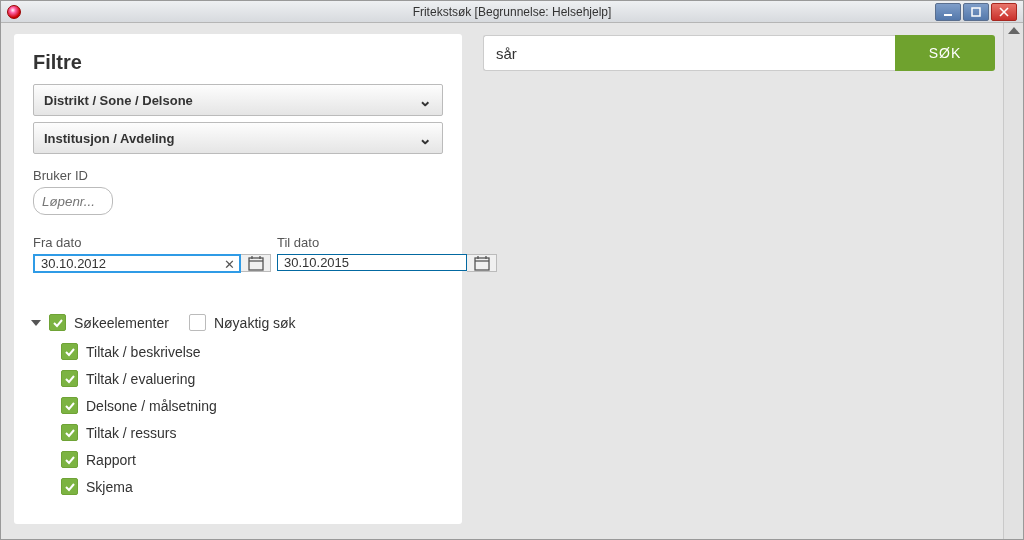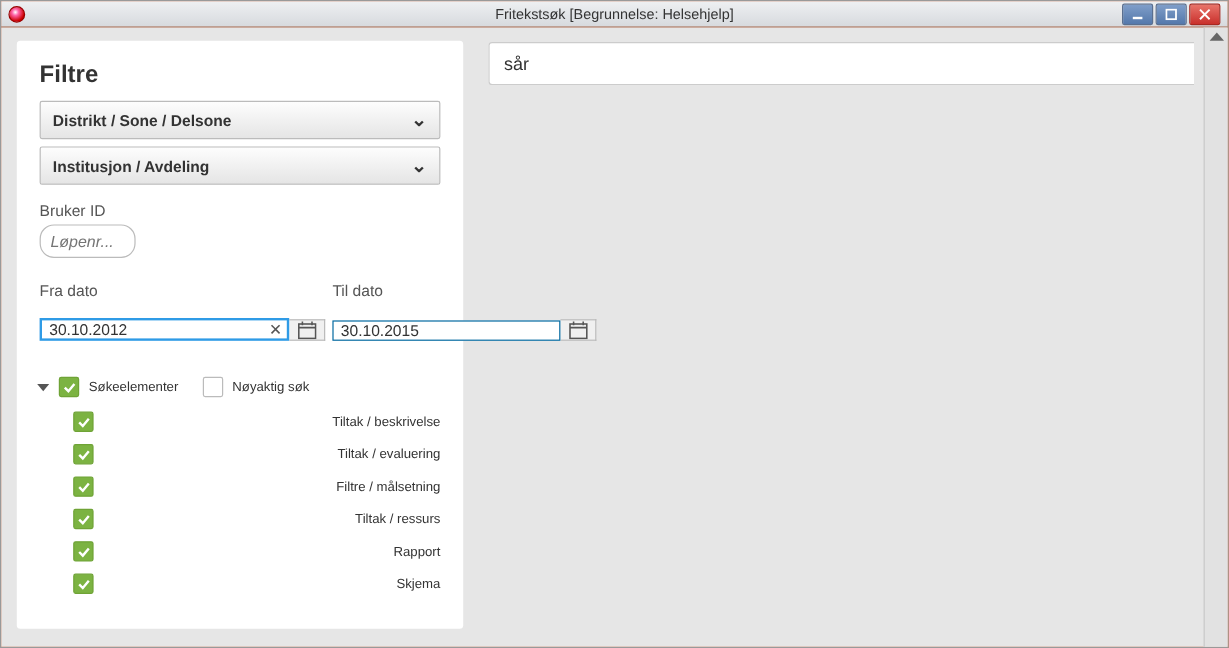--- a/index.html
+++ b/index.html
@@ -79,21 +79,21 @@
     padding-top:4px;
   }
   .scroll-arrow {
     width: 0; height: 0;
     border-left: 6px solid transparent;
     border-right: 6px solid transparent;
     border-bottom: 7px solid #666;
   }
 
   .left-panel {
-    width: 370px;
+    width: 446px;
     background: #fff;
     margin: 12px 14px 16px 14px;
     padding: 16px 18px 18px 18px;
     border-radius: 2px;
     box-shadow: 0 0 0 1px #fff;
   }
   .left-panel h2 {
     font-size: 20px;
     font-weight: bold;
     color: #333;
@@ -133,21 +133,21 @@
     border-radius: 12px;
   }
   .date-row {
     display: flex;
     gap: 6px;
     margin-top: 20px;
   }
   .date-col { flex: 1; }
   .date-group {
     display: flex;
-    align-items: flex-end;
+    align-items: flex-start;
     height: 30px;
   }
   .date-input {
     flex: 1;
     border: 1px solid #0369a1;
     padding: 0 6px;
     font-size: 13px;
     color: #333;
   }
   .date-input.active {
@@ -197,23 +197,22 @@
   }
   .sub-list {
     margin-left: 28px;
     margin-top: 12px;
   }
   .check-item {
     display: flex;
     align-items: center;
     gap: 8px;
     margin: 10px 0;
-    font-size: 11px;
-    color: #333;
-    justify-content: space-between;
+    font-size: 14px;
+    color: #333;
   }
   .checkbox {
     width: 17px; height: 17px;
     border: 1px solid #6fa336;
     background: #7cb342;
     border-radius: 2px;
     display: flex;
     align-items: center;
     justify-content: center;
     color: #fff;
@@ -374,21 +373,21 @@
               </svg>
             </div>
           <span>Tiltak / evaluering</span>
         </div>
         <div class="check-item">
           <div class="checkbox">
               <svg viewBox="0 0 12 12">
                 <polyline points="2,6 5,9 10,3" fill="none" stroke="#fff" stroke-width="2"></polyline>
               </svg>
             </div>
-          <span>Filtre / målsetning</span>
+          <span>Delsone / målsetning</span>
         </div>
         <div class="check-item">
           <div class="checkbox">
               <svg viewBox="0 0 12 12">
                 <polyline points="2,6 5,9 10,3" fill="none" stroke="#fff" stroke-width="2"></polyline>
               </svg>
             </div>
           <span>Tiltak / ressurs</span>
         </div>
         <div class="check-item">
@@ -406,20 +405,21 @@
               </svg>
             </div>
           <span>Skjema</span>
         </div>
       </div>
     </div>
 
     <div class="right-area">
       <div class="search-row">
         <input class="search-input" value="sår" style="">
+        <button class="search-btn">SØK</button>
       </div>
     </div>
 
     <div class="scroll-gutter">
       <div class="scroll-arrow"></div>
     </div>
 
   </div>
 </div>
 

